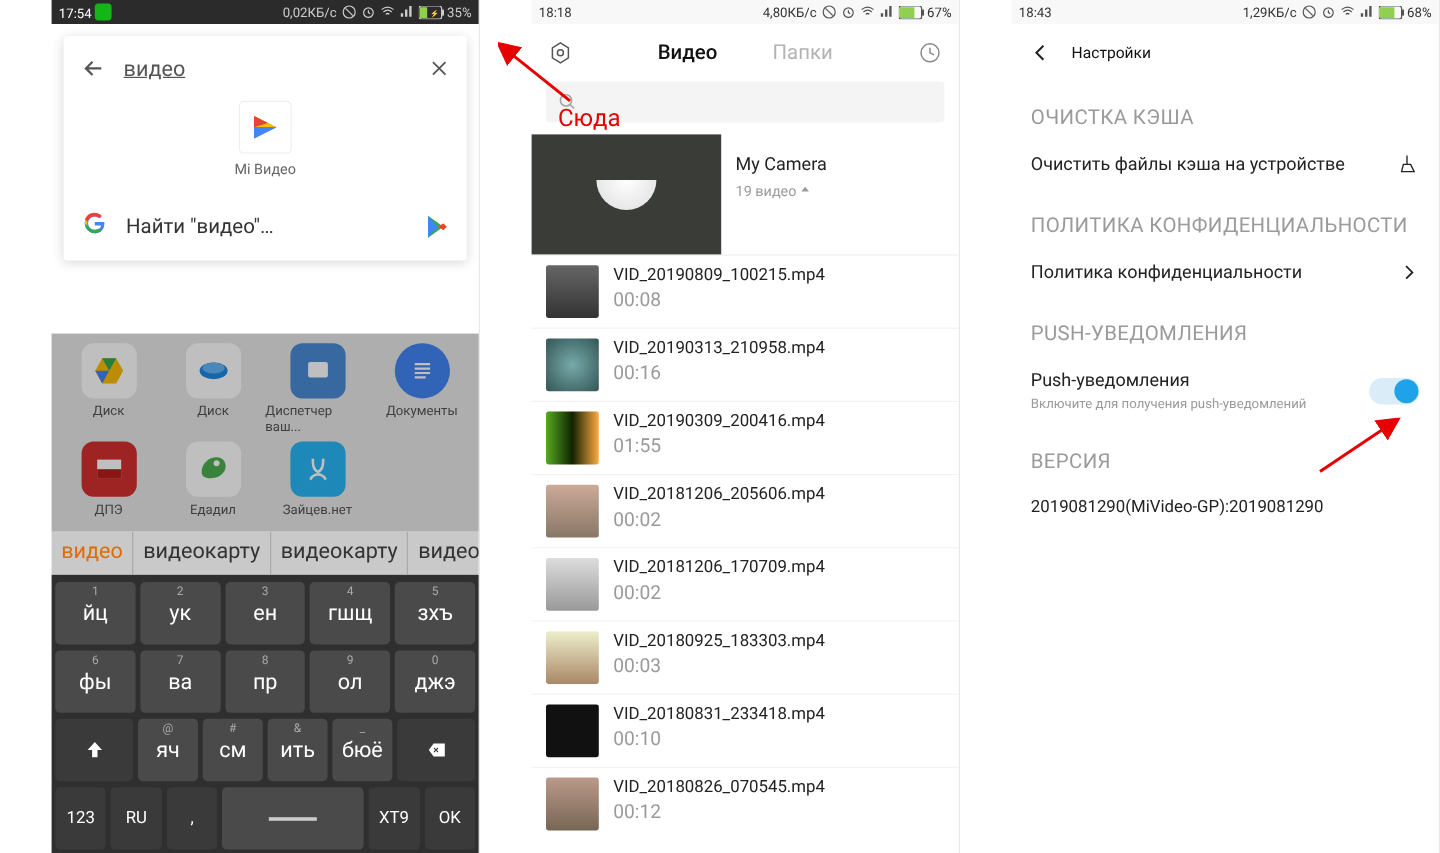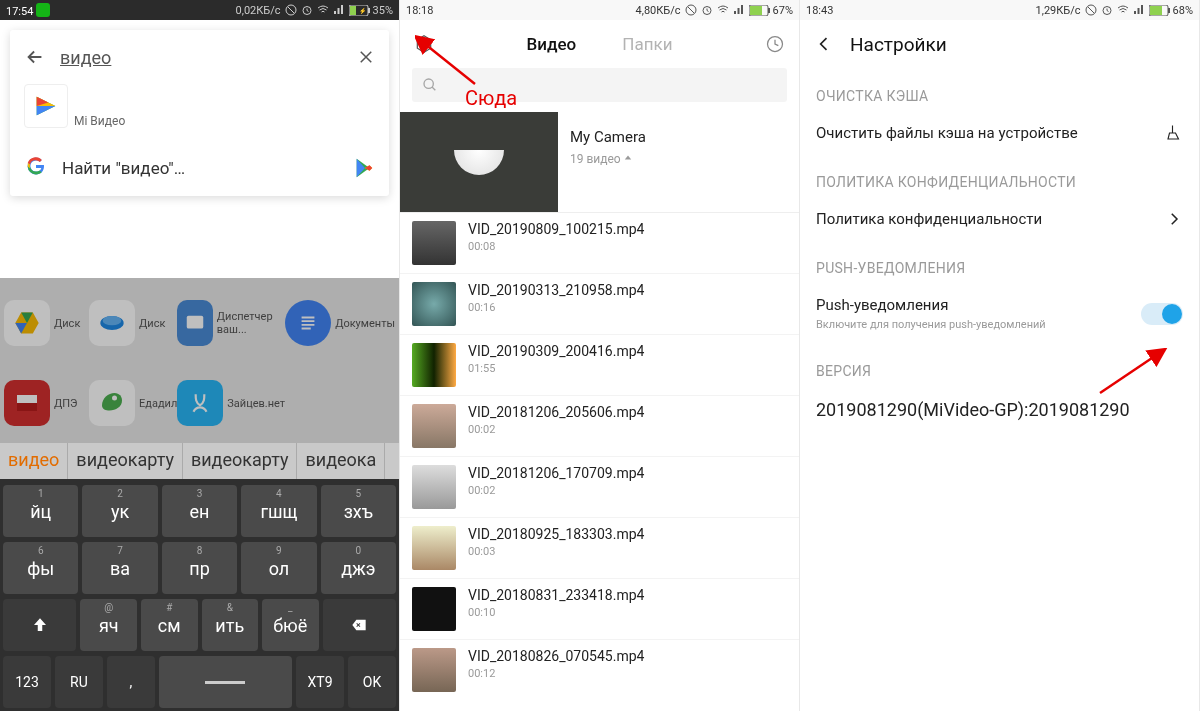--- a/index.html
+++ b/index.html
@@ -1,44 +1,44 @@
 <!DOCTYPE html>
 <html><head>
 <meta charset="utf-8">
 <style>
   * { box-sizing: border-box; margin: 0; padding: 0; font-family: -apple-system, Roboto, "Helvetica Neue", Arial, sans-serif; }
   body { width: 1200px; height: 711px; background: #fff; display: flex; overflow: hidden; }
-  .phone { flex: 0 0 400px; height: 711px; position: relative; background: #fff; border-right: 1px solid #e8e8e8; overflow: hidden; }
+  .phone { flex: 0 0 400px; height: 711px; position: relative; background: #fff; border-right: 1px solid #e8e8e8; overflow: hidden; padding-left: 43px; }
   .phone:last-child { border-right: none; }
 
   
   .statusbar { height: 20px; background: #f8f8f8; display: flex; align-items: center; justify-content: space-between; font-size: 11px; color: #333; padding: 0 6px; }
   .statusbar.dark { background: #2b2b2b; color: #fff; }
   .statusbar .right { display: flex; align-items: center; gap: 4px; }
   .statusbar.dark .right { color: #ccc; }
   .battery { display:inline-flex; align-items:center; gap:2px; }
   .battery svg { vertical-align: middle; }
   .green-badge { width:14px; height:14px; background:#14b516; border-radius:3px; display:inline-block; vertical-align:-2px; }
   .sb-icon { width:12px; height:12px; }
 
   
   .sheet { background:#fff; margin:10px; border-radius:3px; box-shadow:0 2px 10px rgba(0,0,0,.15); padding:16px 14px 0 14px; }
   .sheet .row { display:flex; align-items:center; }
   .sheet .row.search { gap:14px; }
   .sheet .query { font-size:18px; color:#555; text-decoration:underline; flex:1; text-align:left; }
-  .sheet .app { display:flex; flex-direction:row; align-items:flex-end; margin:16px 0 14px 0; gap:6px; }
+  .sheet .app { display:flex; flex-direction:column; align-items:center; margin:16px 0 14px 0; gap:6px; }
   .play-icon { width:44px; height:44px; display:flex; align-items:center; justify-content:center; background:#fff; border:1px solid #eee; border-radius:4px; }
   .app-label { font-size:12px; color:#666; }
   .gsearch { display:flex; align-items:center; gap:14px; padding:12px 0 14px 0; font-size:17px; color:#333; }
   .gsearch .glogo svg { width:24px; height:24px; }
   .gsearch .text { flex:1; }
 
   .overlay-grid { background: rgba(230,230,230,.92); }
   .grid { display:grid; grid-template-columns:repeat(4,1fr); gap:6px 0; padding:8px 4px 4px 4px; overflow:hidden; }
-  .app-icon { display:flex; flex-direction:row; align-items:center; font-size:11px; color:#555; gap:4px; min-height:74px; }
+  .app-icon { display:flex; flex-direction:column; align-items:center; font-size:11px; color:#555; gap:4px; min-height:74px; }
   .app-icon .ico { width:46px; height:46px; border-radius:10px; display:flex; align-items:center; justify-content:center; }
   .container { position:relative; }
   .shade { position:absolute; inset:0; background:rgba(0,0,0,.25); pointer-events:none; }
 
   
   .suggbar { display:flex; background:#c9c9c9; height:36px; font-size:18px; color:#333; overflow:hidden; }
   .suggbar span { padding:6px 8px; border-right:1px solid #aaa; white-space:nowrap; }
   .suggbar span:first-child { color:#e26c00; }
   .kb { background:#2f2f2f; color:#fff; padding:6px 3px 3px 3px; display:flex; flex-direction:column; gap:5px; }
   .kbrow { display:flex; gap:4px; justify-content:center; }
@@ -57,30 +57,30 @@
   .tabs .inactive { color:#b3b3b3; }
   .p2searchbar { margin:0 12px 10px 12px; height:34px; background:#f4f4f4; border-radius:3px; display:flex; align-items:center; gap:8px; padding:0 10px; color:#a6a6a6; }
   .folderrow { display:flex; border-bottom:1px solid #eee; }
   .folderrow .thumb { width:158px; height:100px; background:#3a3c38; position:relative; display:flex; align-items:center; justify-content:center;}
   .lamp { width:50px; height:25px; background:radial-gradient(ellipse at top,#fff,#ddd); border-radius:0 0 40px 40px; }
   .folderrow .meta { padding:16px 12px; font-size:15px; color:#222; display:flex; flex-direction:column; gap:6px; }
   .folderrow .meta .sub { font-size:12px; color:#9a9a9a; }
   .vidrow { display:flex; align-items:flex-start; gap:12px; padding:8px 0 8px 12px; border-bottom:1px solid #f3f3f3; }
   .vidrow .thumb { width:44px; height:44px; background:#555; border-radius:2px; flex-shrink:0; }
   .vidrow .meta .name { font-size:14px; color:#222; margin-bottom:3px; }
-  .vidrow .meta .dur { font-size:11px; color:#9a9a9a; }
+  .vidrow .meta .dur { font-size:16px; color:#9a9a9a; }
 
   
   .arrow { position:absolute; color:#e60000; }
   .arrow.a1 { top:34px; left:415px; }
   .anno-text { position:absolute; color:#e60000; font-size:20px; }
 
   
-  .p3hdr { height:48px; display:flex; align-items:center; gap:16px; padding:0 14px; font-size:19px; color:#111; }
-  .section-title { font-size:14px; color:#9a9a9a; padding:20px 16px 8px 16px; letter-spacing:.3px; }
+  .p3hdr { height:48px; display:flex; align-items:center; gap:16px; padding:0 14px; font-size:13px; color:#111; }
+  .section-title { font-size:17px; color:#9a9a9a; padding:20px 16px 8px 16px; letter-spacing:.3px; }
   .setrow { display:flex; align-items:center; justify-content:space-between; padding:12px 16px; font-size:15px; color:#222; }
   .setrow .sub { font-size:11px; color:#9a9a9a; margin-top:4px; }
   .toggle { width:42px; height:22px; background:#d9ecf8; border-radius:11px; position:relative; }
   .toggle::after { content:""; position:absolute; right:1px; top:1px; width:20px; height:20px; background:#1fa3e8; border-radius:50%; }
   .chev { width:18px; height:18px; }
 </style>
 </head>
 <body>
 
 <div class="phone">
@@ -505,21 +505,21 @@
   <div class="setrow">
     <div>
       <div>Push-уведомления</div>
       <div class="sub">Включите для получения push-уведомлений</div>
     </div>
     <div class="toggle"></div>
   </div>
 
   <div class="section-title">ВЕРСИЯ</div>
   <div class="setrow">
-    <span style="font-size:18px">2019081290(MiVideo-GP):2019081290</span>
+    <span style="font-size:14px">2019081290(MiVideo-GP):2019081290</span>
   </div>
 </div>
 
 <svg style="position:absolute; top:348px; left:1090px;" width="90" height="50">
   <defs>
       <marker id="ah2" markerWidth="8" markerHeight="8" refX="2" refY="4" orient="auto">
         <path d="M0 0L8 4L0 8z" fill="#e60000"></path>
       </marker>
     </defs>
   <line x1="10" y1="45" x2="65" y2="8" stroke="#e60000" stroke-width="2.5" marker-end="url(#ah2)"></line>

